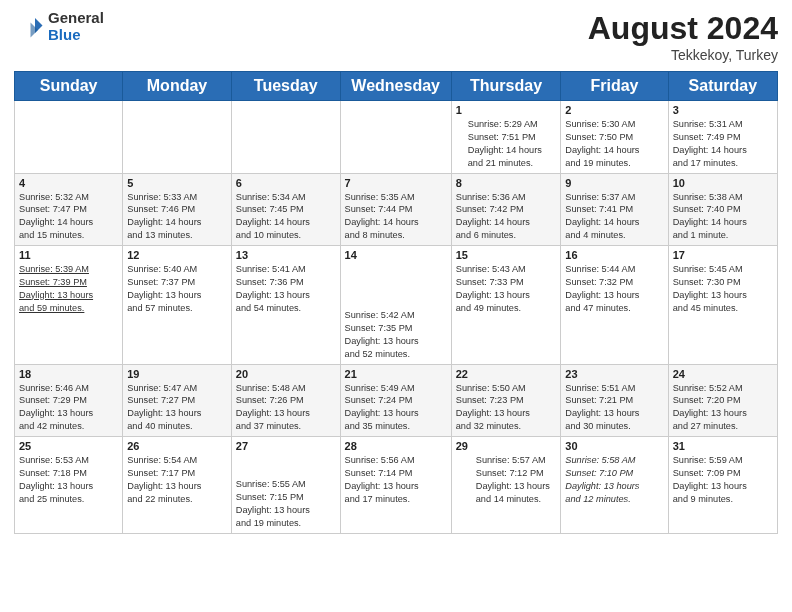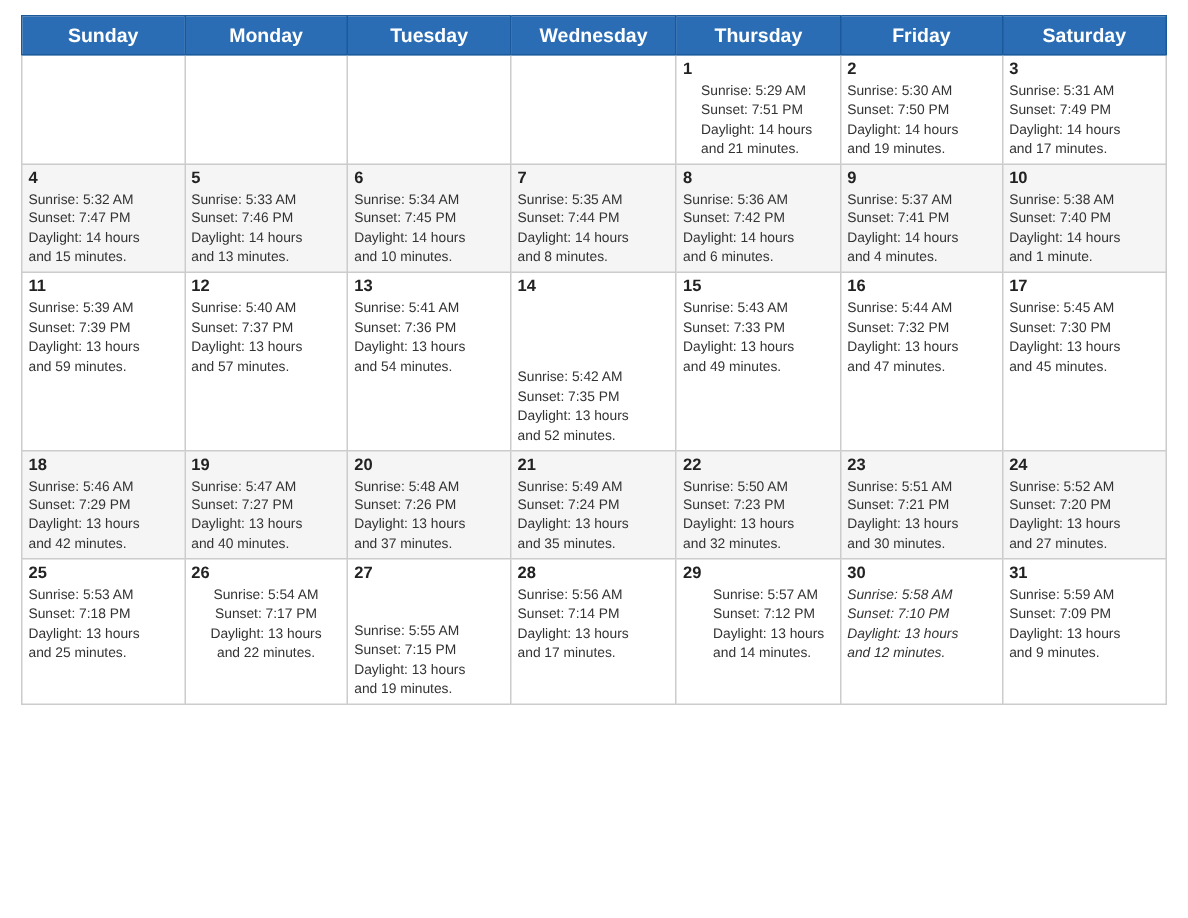--- a/index.html
+++ b/index.html
@@ -59,21 +59,21 @@
     table {
       width: 100%;
       border-collapse: collapse;
       font-size: 10px;
     }
     thead tr th {
       background-color: #2a6db5;
       color: #fff;
       text-align: center;
       padding: 5px 2px;
-      font-size: 13px;
+      font-size: 16px;
       font-weight: bold;
       border: 1px solid #1a5a9a;
     }
     tbody tr td {
       border: 1px solid #ccc;
       vertical-align: top;
       padding: 3px 4px;
       width: 113px;
       min-height: 70px;
       background: #fff;
@@ -96,20 +96,37 @@
       background: #fff;
     }
     tbody tr:nth-child(even) td.empty {
       background: #f5f5f5;
     }
   </style>
 </head>
 <body>
 
 <div class="page">
+  <div class="header">
+    <div class="logo">
+      <svg class="logo-icon" viewBox="0 0 40 40">
+        <rect x="0" y="0" width="40" height="40" fill="white"></rect>
+        <polygon points="28,8 38,18 28,28" fill="#2a6db5"></polygon>
+        <polygon points="22,14 32,24 22,34" fill="#1a5a9a" opacity="0.6"></polygon>
+      </svg>
+      <div class="logo-text">
+        <span class="logo-general">General</span>
+        <span class="logo-blue">Blue</span>
+      </div>
+    </div>
+    <div class="title-area">
+      <div class="title-month">August 2024</div>
+      <div class="title-location">Tekkekoy, Turkey</div>
+    </div>
+  </div>
 
   <table>
     <thead>
       <tr>
         <th>Sunday</th>
         <th>Monday</th>
         <th>Tuesday</th>
         <th>Wednesday</th>
         <th>Thursday</th>
         <th>Friday</th>
@@ -191,21 +208,21 @@
             <div class="day-num">10</div>
             <div class="day-info" style="white-space: pre-line;">Sunrise: 5:38 AM
 Sunset: 7:40 PM
 Daylight: 14 hours
 and 1 minute.</div>
           </td>
         </tr>
         <tr>
           <td>
             <div class="day-num">11</div>
-            <div class="day-info" style="white-space: pre-line;">Sunrise: 5:39 AM
+            <div class="day-info" style="white-space: pre-line; text-decoration: underline;">Sunrise: 5:39 AM
 Sunset: 7:39 PM
 Daylight: 13 hours
 and 59 minutes.</div>
           </td>
           <td>
             <div class="day-num">12</div>
             <div class="day-info" style="white-space: pre-line;">Sunrise: 5:40 AM
 Sunset: 7:37 PM
 Daylight: 13 hours
 and 57 minutes.</div>
@@ -300,21 +317,21 @@
         <tr>
           <td>
             <div class="day-num">25</div>
             <div class="day-info" style="white-space: pre-line;">Sunrise: 5:53 AM
 Sunset: 7:18 PM
 Daylight: 13 hours
 and 25 minutes.</div>
           </td>
           <td>
             <div class="day-num">26</div>
-            <div class="day-info" style="white-space: pre-line; text-align: center;">Sunrise: 5:54 AM
+            <div class="day-info" style="white-space: pre-line;">Sunrise: 5:54 AM
 Sunset: 7:17 PM
 Daylight: 13 hours
 and 22 minutes.</div>
           </td>
           <td>
             <div class="day-num">27</div>
             <div class="day-info" style="white-space: pre-line; margin-top: 26px;">Sunrise: 5:55 AM
 Sunset: 7:15 PM
 Daylight: 13 hours
 and 19 minutes.</div>

